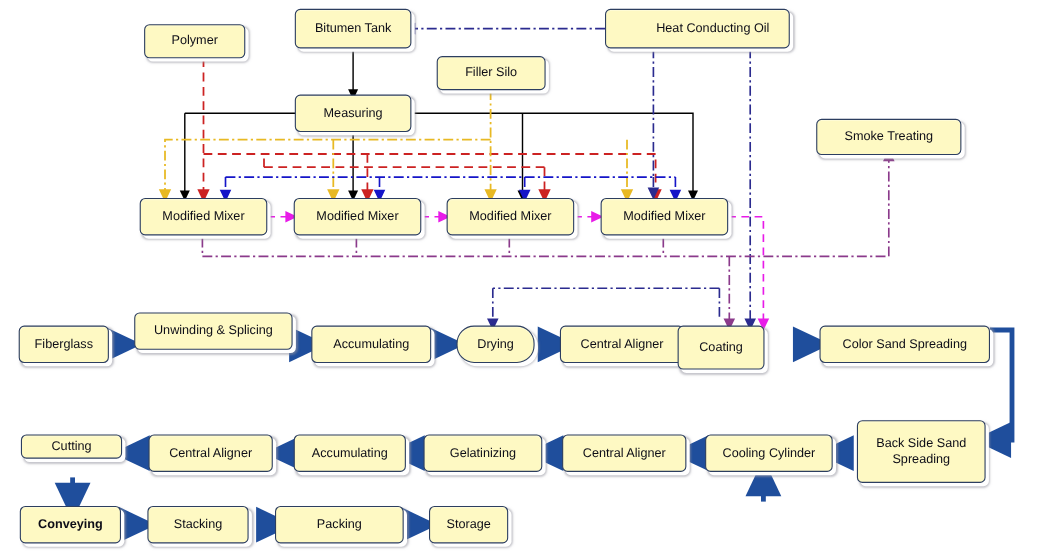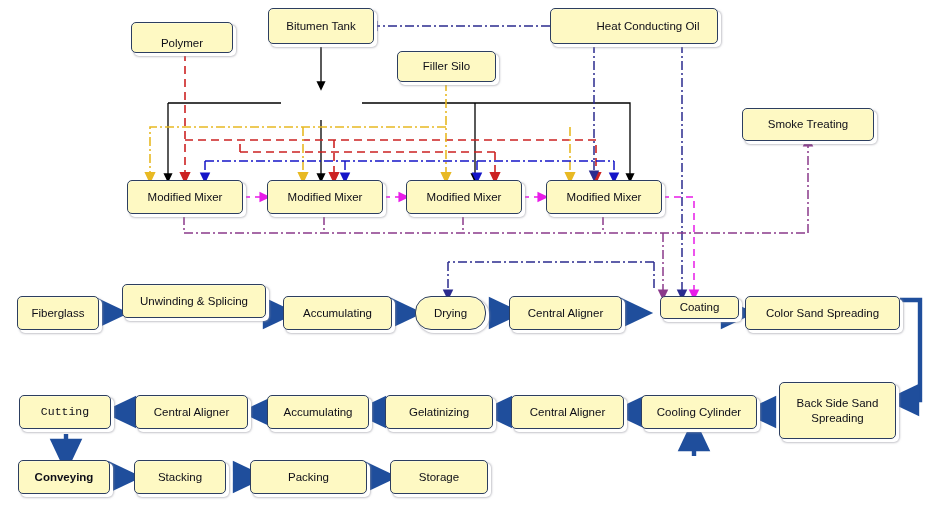--- a/index.html
+++ b/index.html
@@ -136,32 +136,35 @@
 
       <path d="M694,456 L694,434" marker-end="url(#ah-navy)"></path>
       <path d="M66,434 L66,456" marker-end="url(#ah-navy)"></path>
 
       <path d="M111,477 L125,477" marker-end="url(#ah-navy)"></path>
       <path d="M236,477 L250,477" marker-end="url(#ah-navy)"></path>
       <path d="M367,477 L381,477" marker-end="url(#ah-navy)"></path>
     </g>
   </svg>
 
-  <div class="node" style="left:131px;top:22px;width:102px;height:31px;align-items:flex-end;">
+  <div class="node" style="left:131px;top:22px;width:92px;height:31px;">
     <span>Polymer</span>
   </div>
   <div class="node" style="left:268px;top:8px;width:106px;height:36px;">
     <span>Bitumen Tank</span>
   </div>
   <div class="node" style="left:550px;top:8px;width:168px;height:36px;padding-left:32px;">
     <span>Heat Conducting Oil</span>
   </div>
   <div class="node" style="left:397px;top:51px;width:99px;height:31px;">
     <span>Filler Silo</span>
   </div>
+  <div class="node" style="left:268px;top:86px;width:106px;height:34px;">
+    <span>Measuring</span>
+  </div>
   <div class="node" style="left:742px;top:108px;width:132px;height:33px;">
     <span>Smoke Treating</span>
   </div>
 
   <div class="node" style="left:127px;top:180px;width:116px;height:34px;">
     <span>Modified Mixer</span>
   </div>
   <div class="node" style="left:267px;top:180px;width:116px;height:34px;">
     <span>Modified Mixer</span>
   </div>
@@ -180,21 +183,21 @@
   </div>
   <div class="node" style="left:283px;top:296px;width:109px;height:34px;">
     <span>Accumulating</span>
   </div>
   <div class="node" style="left:415px;top:296px;width:71px;height:34px;border-radius:16px;">
     <span>Drying</span>
   </div>
   <div class="node" style="left:509px;top:296px;width:113px;height:34px;">
     <span>Central Aligner</span>
   </div>
-  <div class="node" style="left:660px;top:296px;width:79px;height:23px;">
+  <div class="node" style="left:616px;top:296px;width:79px;height:40px;">
     <span>Coating</span>
   </div>
   <div class="node" style="left:745px;top:296px;width:155px;height:34px;">
     <span>Color Sand Spreading</span>
   </div>
 
   <div class="node" style="left:779px;top:382px;width:117px;height:57px;">
     <span>Back Side Sand Spreading</span>
   </div>
   <div class="node" style="left:641px;top:395px;width:116px;height:34px;">
@@ -205,30 +208,30 @@
   </div>
   <div class="node" style="left:385px;top:395px;width:108px;height:34px;align-items:center;">
     <span>Gelatinizing</span>
   </div>
   <div class="node" style="left:267px;top:395px;width:102px;height:34px;">
     <span>Accumulating</span>
   </div>
   <div class="node" style="left:135px;top:395px;width:113px;height:34px;">
     <span>Central Aligner</span>
   </div>
-  <div class="node" style="left:19px;top:395px;width:92px;height:34px;font-family:Liberation Mono, monospace;">
+  <div class="node" style="left:19px;top:395px;width:92px;height:22px;">
     <span>Cutting</span>
   </div>
 
   <div class="node" style="left:18px;top:460px;width:92px;height:34px;font-weight:bold;">
     <span>Conveying</span>
   </div>
   <div class="node" style="left:134px;top:460px;width:92px;height:34px;">
     <span>Stacking</span>
   </div>
   <div class="node" style="left:250px;top:460px;width:117px;height:34px;">
     <span>Packing</span>
   </div>
-  <div class="node" style="left:390px;top:460px;width:98px;height:34px;">
+  <div class="node" style="left:390px;top:460px;width:72px;height:34px;">
     <span>Storage</span>
   </div>
 
 </div>
 
 </body></html>

